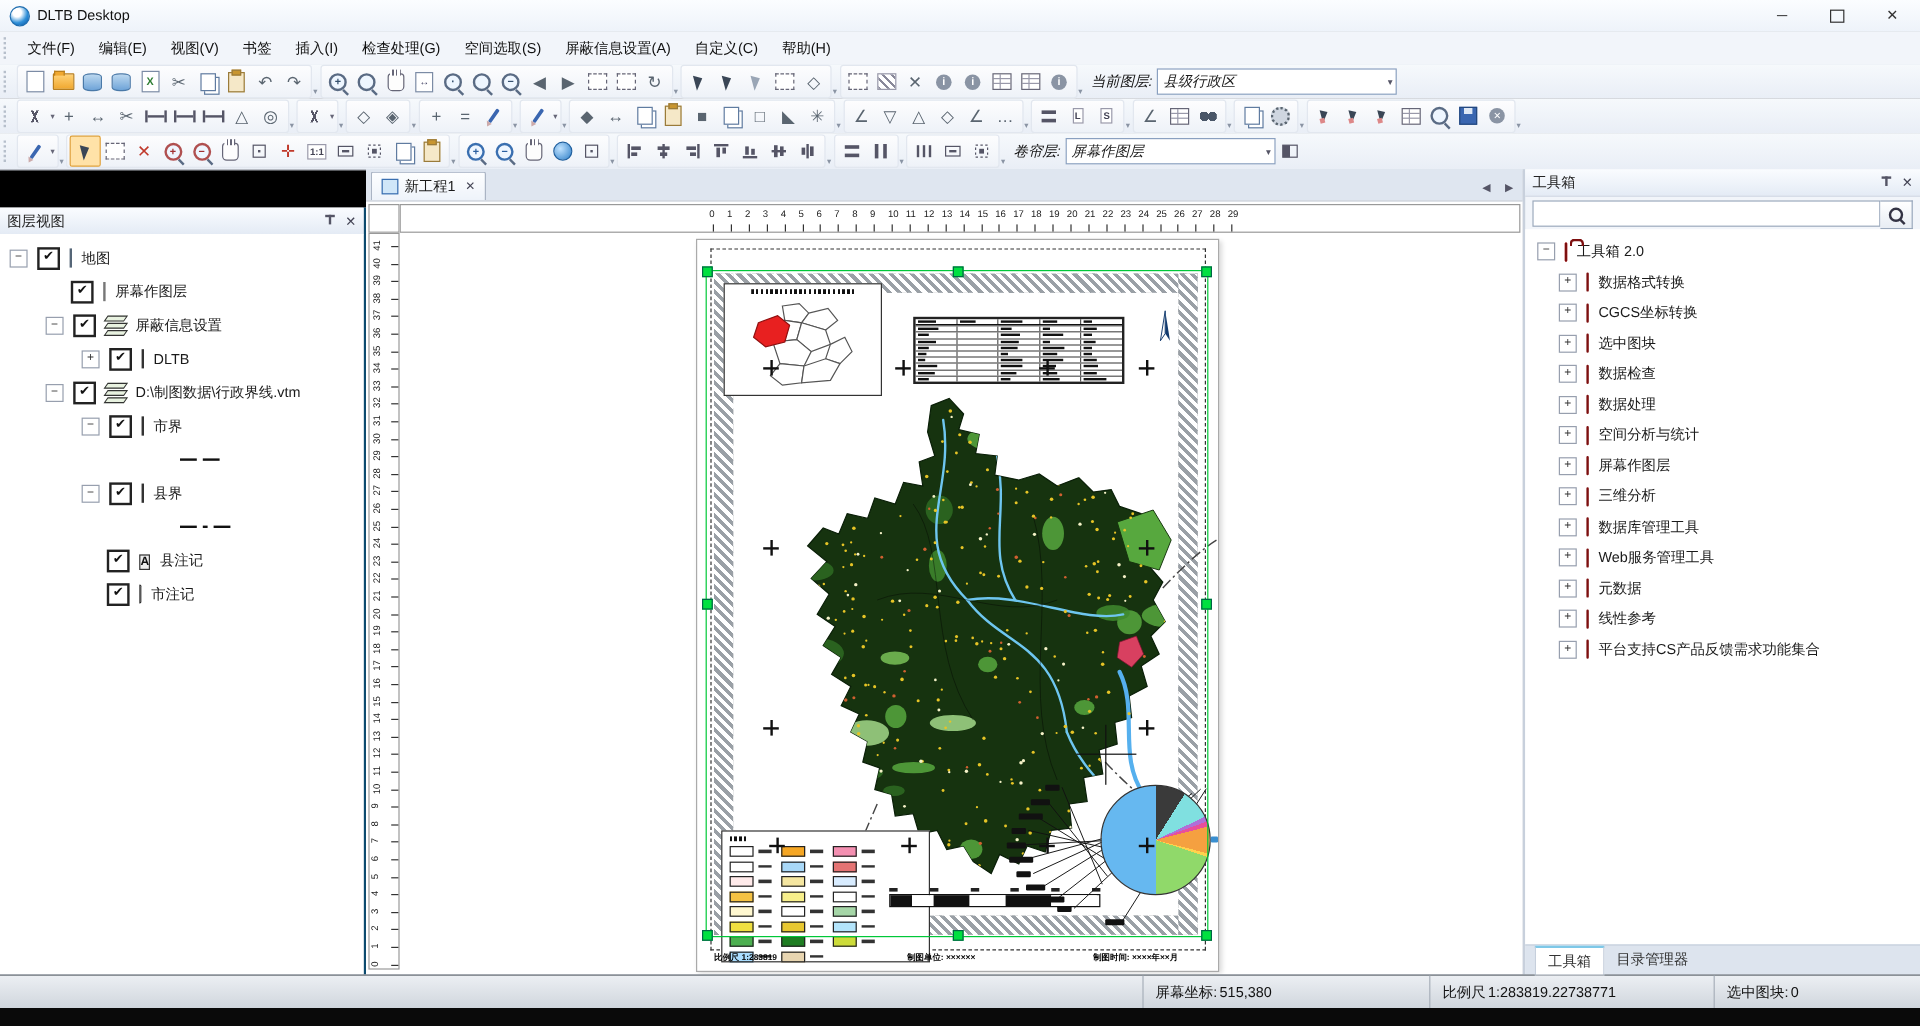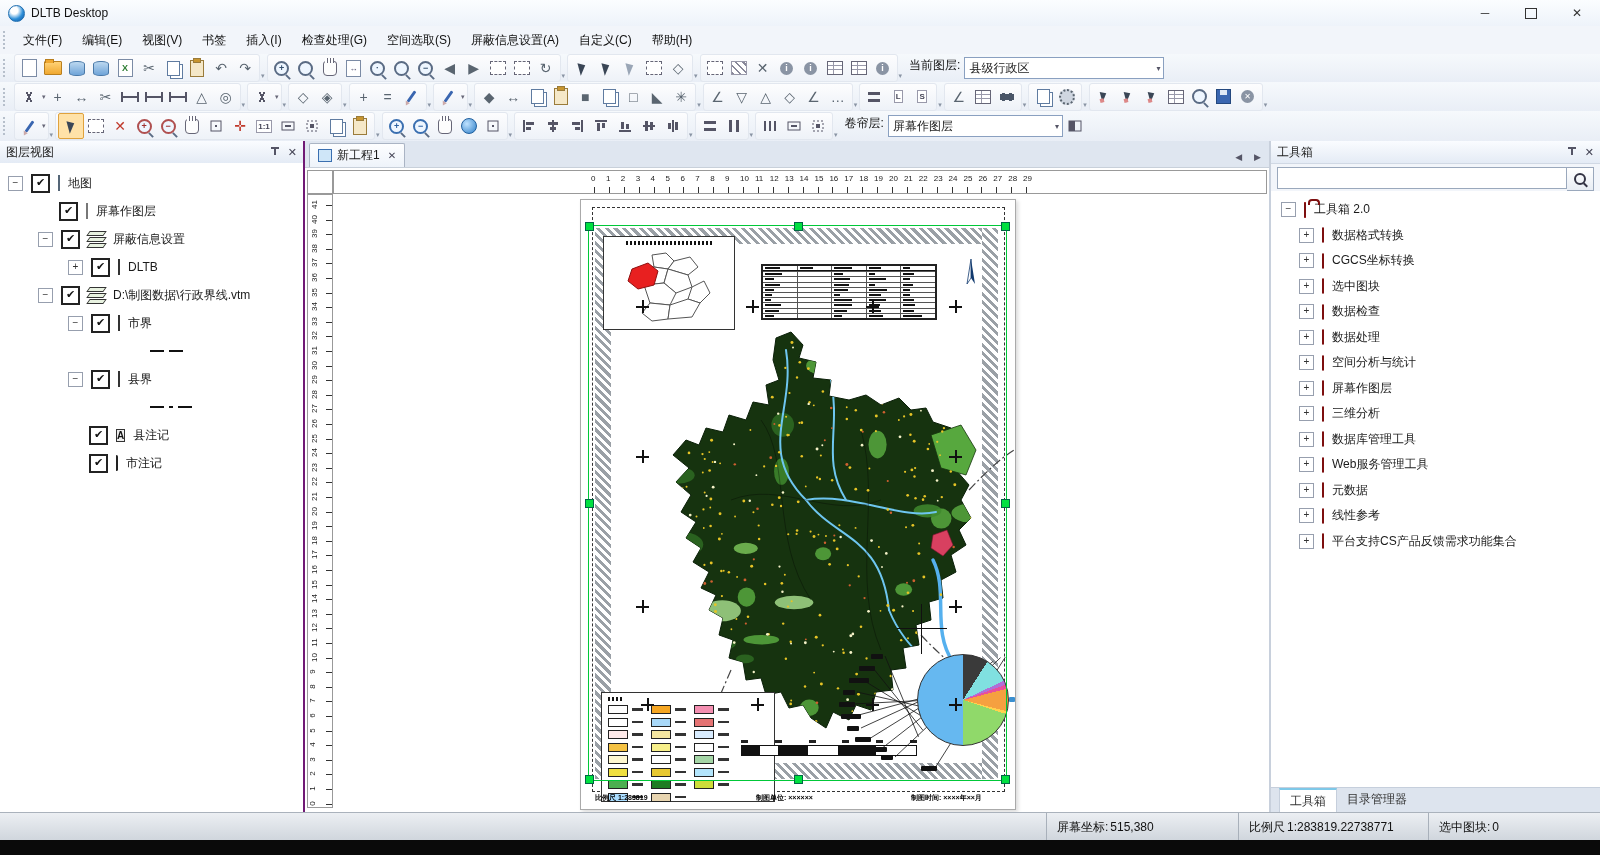--- a/index.html
+++ b/index.html
@@ -55,28 +55,28 @@
   .ci.sv{width:13px;height:13px;background:#3a66b0;border:1px solid #24487e;}
   .ci.sv::before{content:"";position:absolute;left:3px;top:0;width:7px;height:5px;background:#dfe8f5;}
   .ci.closec{width:13px;height:13px;border-radius:50%;background:#8a94a4;color:#fff;font-size:8px;display:flex;align-items:center;justify-content:center;}
   .ci.seg{width:14px;height:10px;border-left:2px solid #556;border-right:2px solid #556;background:linear-gradient(#556,#556) 0 4px/14px 2px no-repeat;}
   .ci.pgm{width:13px;height:15px;background:#fff;border:1px solid #7b8ba5;font-size:8px;color:#446;display:flex;align-items:center;justify-content:center;}
   .ci.vee{width:14px;height:10px;background:linear-gradient(115deg,transparent 45%,#556 45% 55%,transparent 55%),linear-gradient(65deg,transparent 45%,#556 45% 55%,transparent 55%);}
   .ci.curd{width:0;height:0;border-left:6px solid #3a4656;border-top:3px solid transparent;border-bottom:8px solid transparent;transform:rotate(-15deg);}
   .ci.curd::after{content:"";position:absolute;left:-8px;top:4px;width:4px;height:4px;background:#d88;}
   .tbi svg{display:block;}
   
-  .combo-wrap{display:flex;align-items:flex-start;margin-left:6px;}
+  .combo-wrap{display:flex;align-items:center;margin-left:6px;font-style:italic;}
   .combo-label{margin-right:4px;color:#111;}
   .combo{width:190px;height:20px;background:#fff;border:1px solid #8aa0c0;display:flex;align-items:center;padding:0 4px;position:relative;}
   .combo .carr{position:absolute;right:3px;font-size:8px;color:#556;}
   
   #main{position:absolute;left:0;top:141px;width:1600px;height:671px;display:flex;}
   .panel{background:#f2f5fa;position:relative;}
-  #leftpanel{width:303px;border-right:2px solid #701a75;}
+  #leftpanel{width:303px;border-right:2px solid #0c4a6e;margin-top:32px;}
   #rightpanel{width:329px;border-left:2px solid #c8d0dc;}
   .panel-header{height:22px;background:linear-gradient(#fafcff,#e4ebf5);display:flex;align-items:center;padding:0 6px;border-bottom:1px solid #d0d8e4;color:#222;}
   .panel-header .sp{flex:1;}
   .pinic{width:9px;height:12px;position:relative;margin-right:8px;}
   .pinic::before{content:"";position:absolute;left:3px;top:1px;width:2px;height:8px;background:#556;}
   .pinic::after{content:"";position:absolute;left:0;top:1px;width:8px;height:2px;background:#556;}
   .closeic{font-size:11px;color:#445;}
   .tree{background:#fff;position:absolute;left:0;right:0;top:22px;bottom:0;overflow:hidden;}
   #rightpanel .tree{top:50px;bottom:24px;}
   .trow{display:flex;align-items:center;height:28px;}
@@ -154,21 +154,21 @@
   .plus{position:absolute;width:13px;height:13px;}
   .plus::before{content:"";position:absolute;left:0;top:6px;width:13px;height:1.5px;background:#111;}
   .plus::after{content:"";position:absolute;left:6px;top:0;width:1.5px;height:13px;background:#111;}
   #selrect{position:absolute;left:7px;top:25px;width:417px;height:554px;border:1.5px solid #00c838;pointer-events:none;}
   .handle{position:absolute;width:7px;height:7px;background:#00e040;border:1px solid #064;}
   #crosshair{position:absolute;left:592px;top:436px;width:50px;height:50px;pointer-events:none;}
   #crosshair::before{content:"";position:absolute;left:0;top:24px;width:50px;height:1px;background:#111;}
   #crosshair::after{content:"";position:absolute;left:24px;top:0;width:1px;height:50px;background:#111;}
   
   #statusbar{position:absolute;left:0;top:812px;width:1600px;height:28px;background:linear-gradient(#eceff3,#cfd5dc);border-top:1px solid #aab2bc;display:flex;align-items:center;font-size:12px;}
-  .stcell{height:100%;display:flex;align-items:center;padding-left:10px;border-left:1px solid #a8b0ba;color:#111;}
+  .stcell{height:100%;display:flex;align-items:center;padding-left:10px;border-left:1px solid #a8b0ba;color:#111;margin-left:47px;}
   .stspacer{flex:1;}
   #blackstrip{position:absolute;left:0;top:840px;width:1600px;height:15px;background:#0a0a0a;}
 </style>
 </head>
 <body>
 
 <div id="titlebar">
   <span class="appic"></span>
   <span id="win-title">DLTB Desktop</span>
   <div id="winctl">

